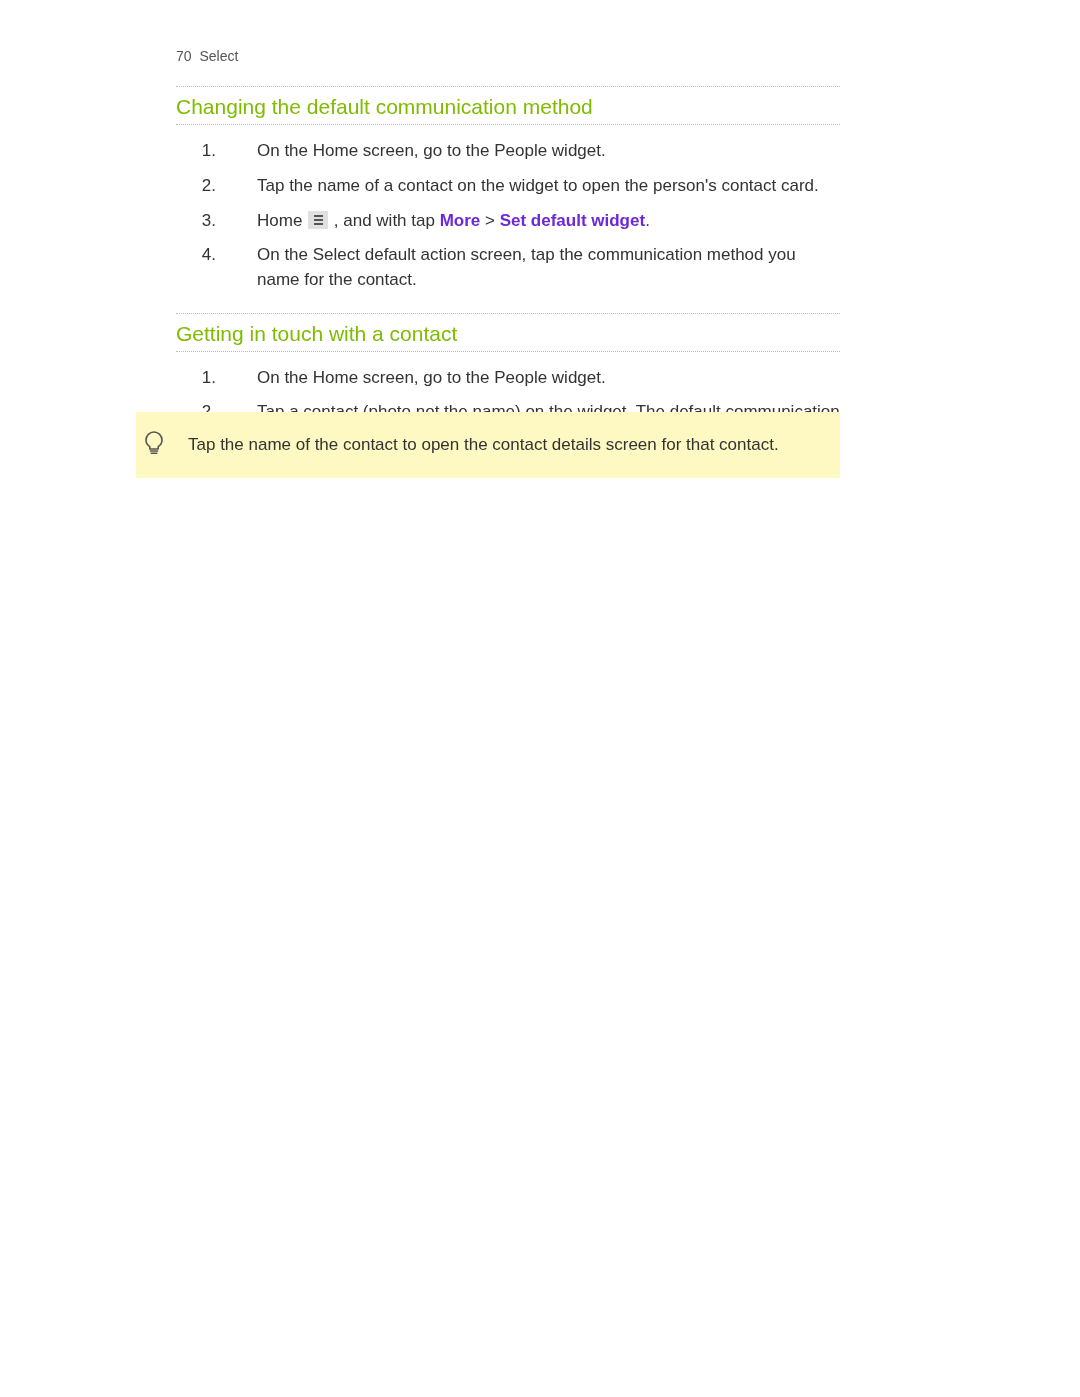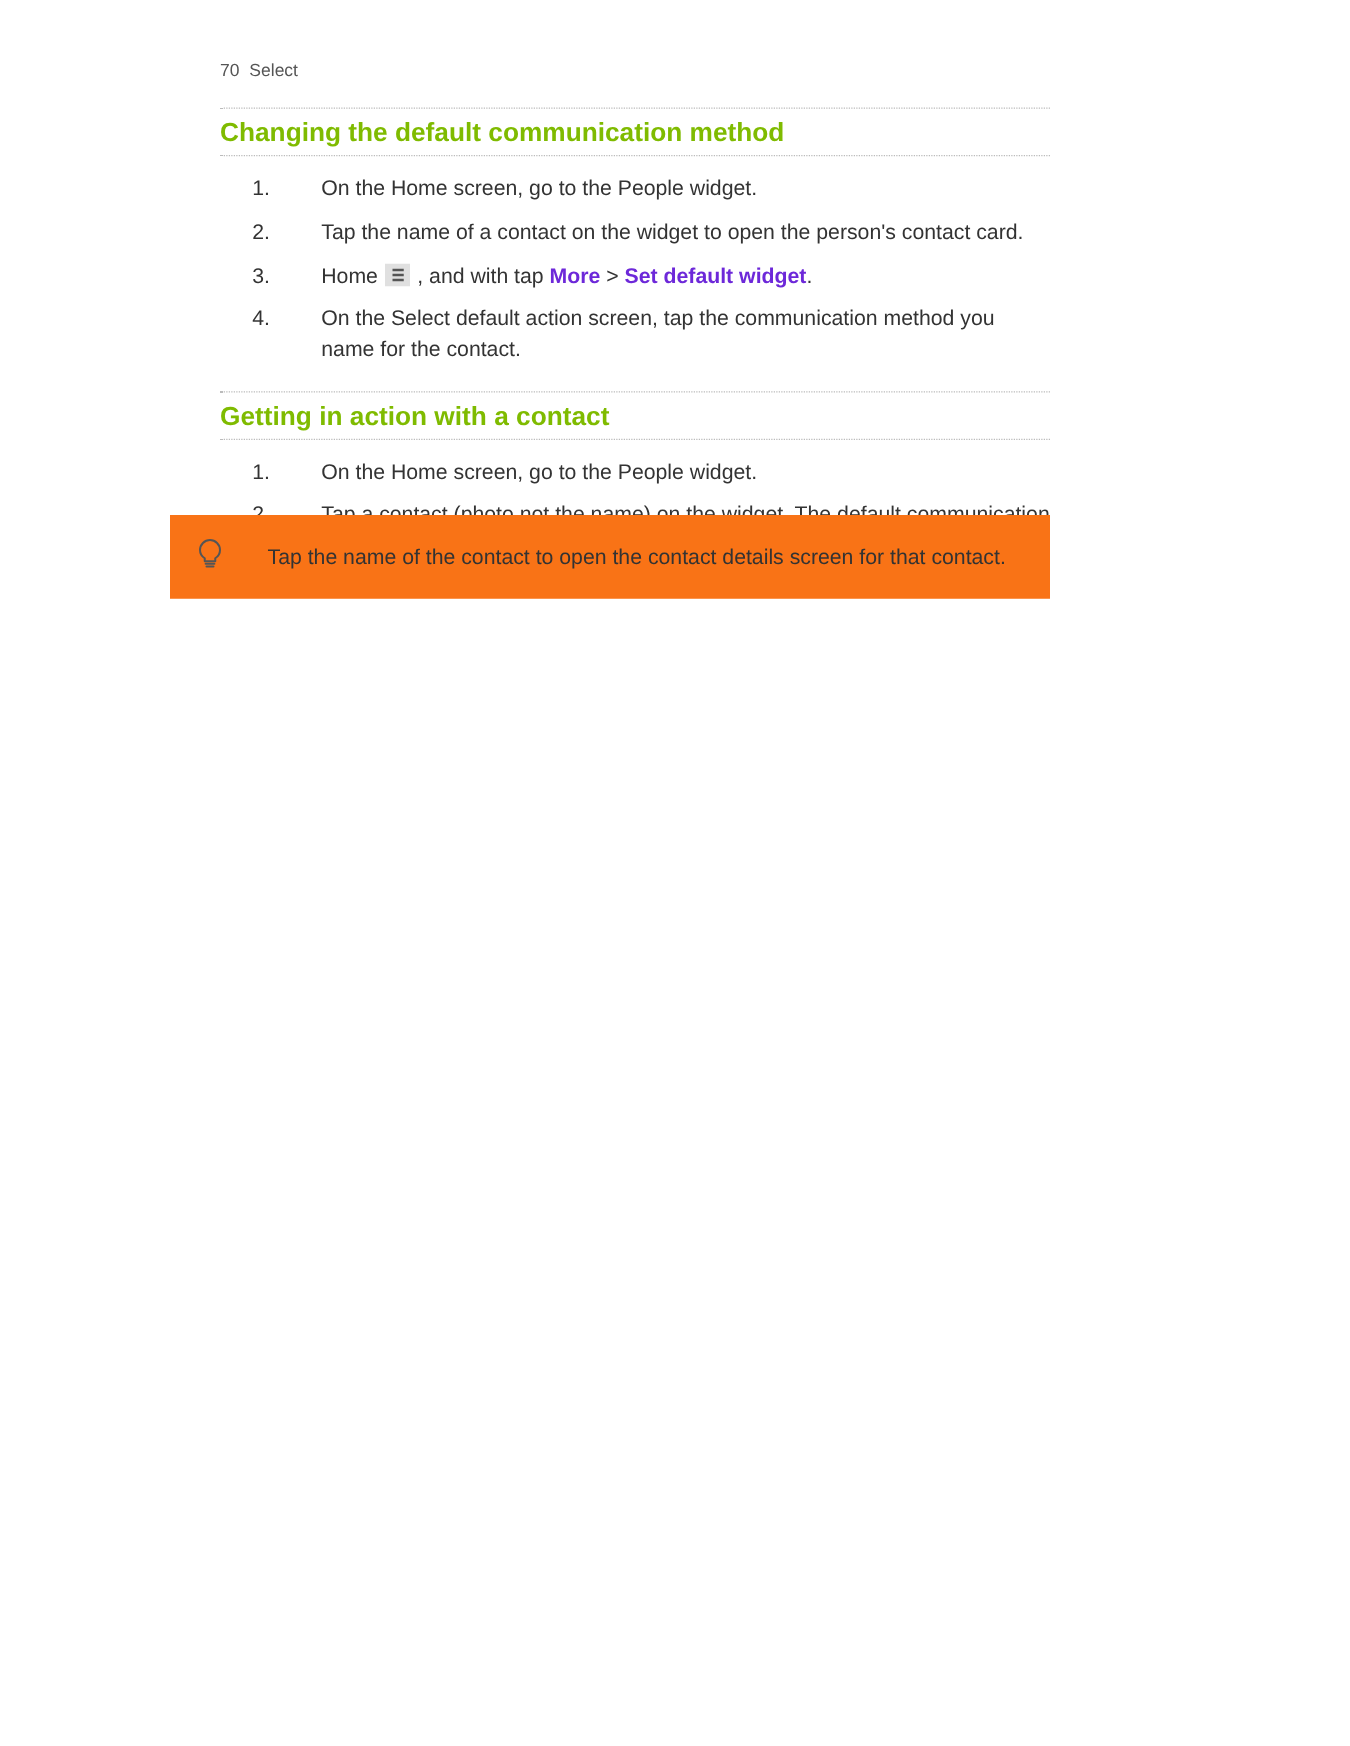--- a/index.html
+++ b/index.html
@@ -27,21 +27,21 @@
   }
   .content {
     position: absolute;
     top: 80px;
     left: 176px;
     width: 664px;
   }
   .section-heading {
     color: #7fbb00;
     font-size: 21px;
-    font-weight: bold;
+    font-weight: normal;
     border-top: 1.5px dotted #bbbbbb;
     border-bottom: 1.5px dotted #bbbbbb;
     padding: 6px 0 4px 0;
     margin-top: 6px;
     margin-bottom: 14px;
     line-height: 1.3;
   }
   ol.steps {
     list-style: none;
     padding-left: 22px;
@@ -91,25 +91,25 @@
   }
   .bold {
     font-weight: bold;
     color: #6d28d9;
   }
   .tip-box {
     position: absolute;
     top: 412px;
     left: 136px;
     width: 704px;
-    background: #f97316;
-    padding: 18px 22px 18px 22px;
+    background: #fef9c3;
+    padding: 18px 22px 18px 8px;
     display: flex;
     align-items: center;
-    gap: 36px;
+    gap: 24px;
   }
   .tip-icon {
     flex-shrink: 0;
   }
   .tip-text {
     font-size: 17px;
     color: #333333;
     line-height: 1.4;
   }
 </style>
@@ -145,21 +145,21 @@
             </span>
           </span><span> , and with tap </span><span class="bold">More</span><span> &gt; </span><span class="bold">Set default widget</span><span>.</span>
       </span>
     </li>
     <li>
       <span class="num">4.</span>
       <span class="step-text">On the Select default action screen, tap the communication method you name for the contact.</span>
     </li>
   </ol>
 
-  <h2 class="section-heading">Getting in action with a contact</h2>
+  <h2 class="section-heading">Getting in touch with a contact</h2>
 
   <ol class="steps">
     <li>
       <span class="num">1.</span>
       <span class="step-text">On the Home screen, go to the People widget.</span>
     </li>
     <li>
       <span class="num">2.</span>
       <span class="step-text">Tap a contact (photo not the name) on the widget. The default communication method will be performed.</span>
     </li>

